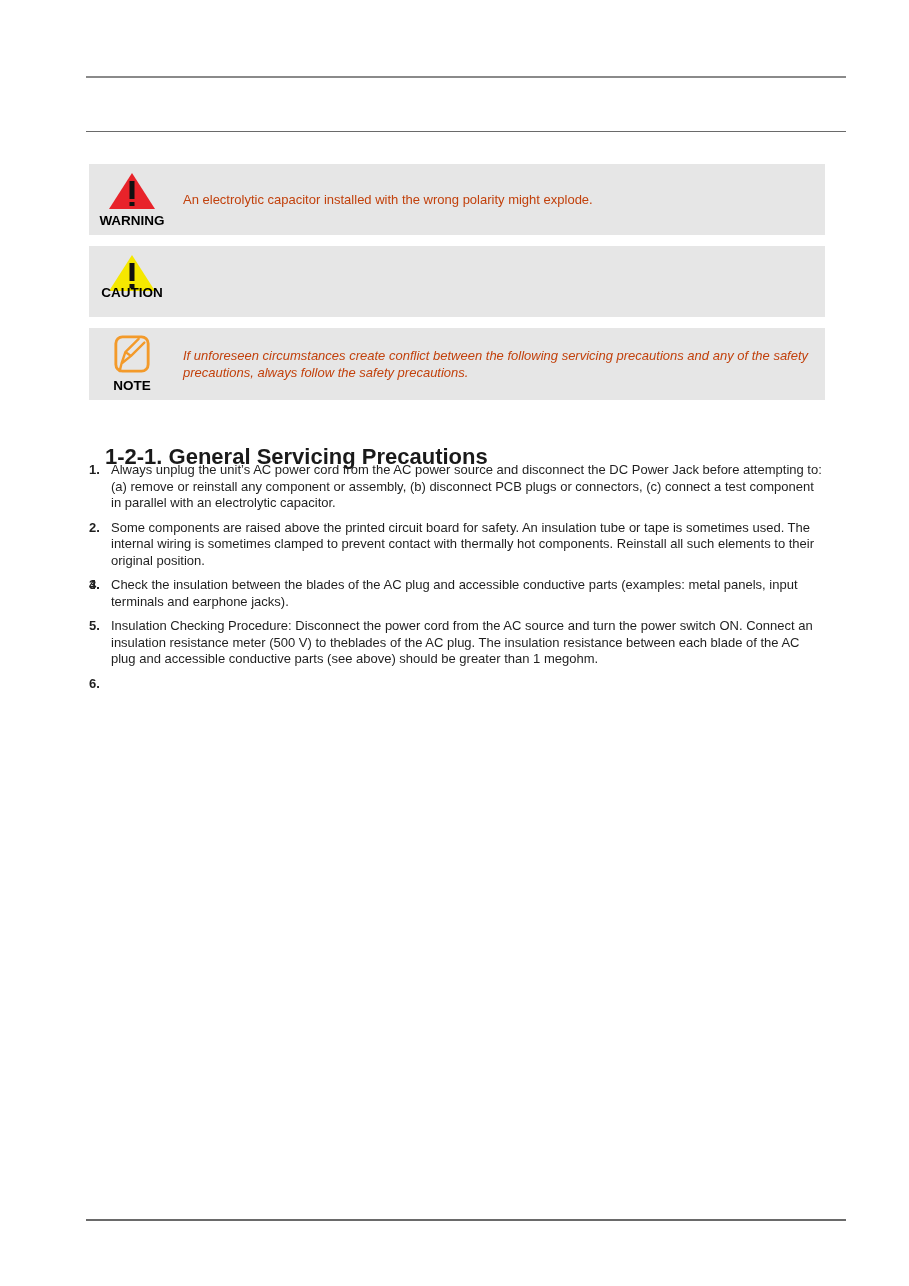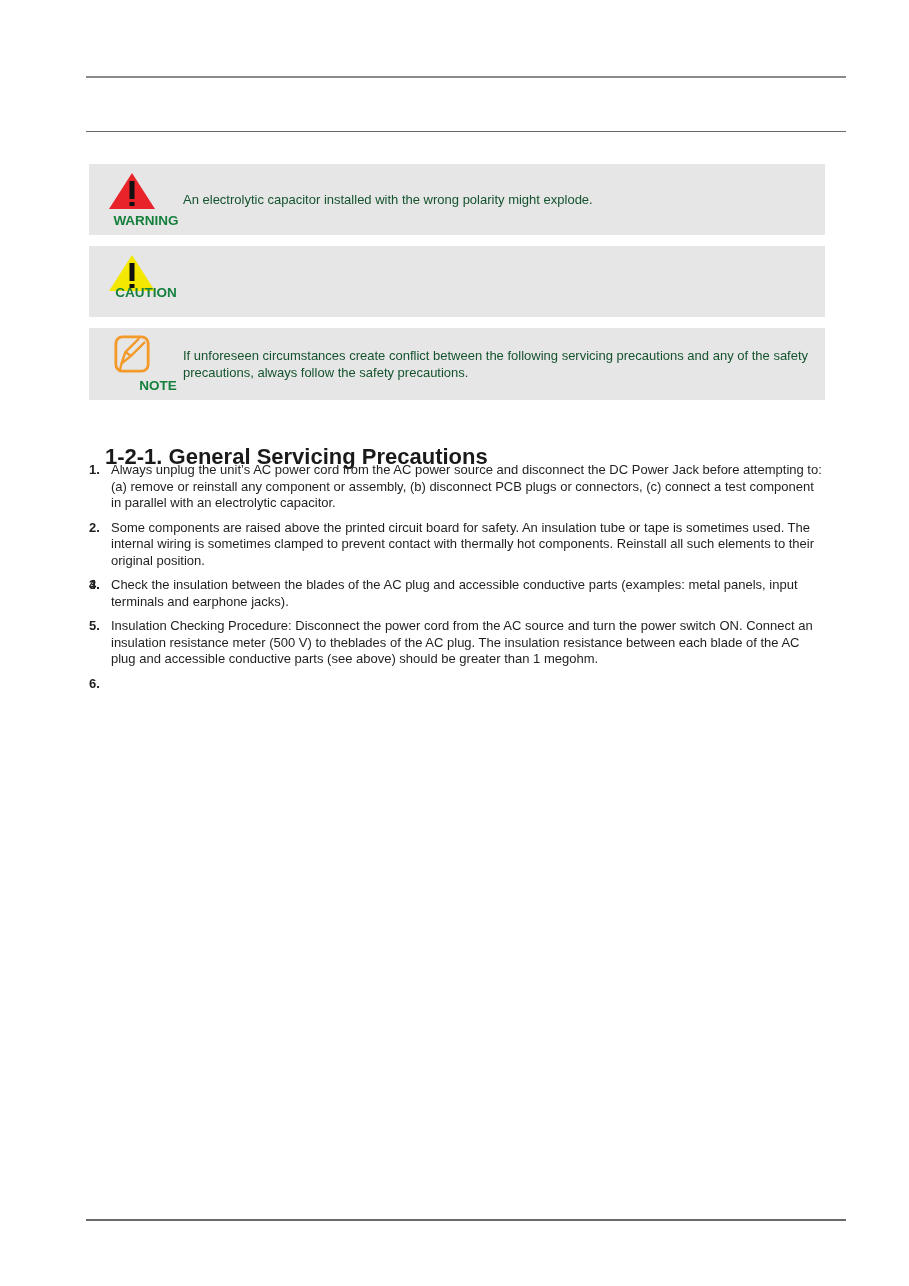--- a/index.html
+++ b/index.html
@@ -8,29 +8,29 @@
   .rule.r1 { top: 76px; border-top: 2px solid #8a8a8a; }
   .rule.r2 { top: 131px; }
   .rule.r3 { top: 1219px; border-top: 2px solid #6a6a6a; }
 
   .notice { position: absolute; left: 89px; width: 736px; background: #e6e6e6; }
   .notice.warn { top: 164px; height: 71px; }
   .notice.caut { top: 246px; height: 71px; }
   .notice.note { top: 328px; height: 72px; }
 
   .notice .icon { position: absolute; left: 18px; top: 8px; width: 50px; height: 38px; }
-  .notice .label { position: absolute; left: 0; width: 86px; text-align: center; font-weight: bold; font-size: 13.5px; color: #15803d; padding-left: 14px; }
+  .notice .label { position: absolute; left: 0; width: 86px; text-align: center; font-weight: bold; font-size: 13.5px; color: #000000; }
   .notice.warn .label { top: 49px; }
   .notice.caut .label { top: 39px; }
-  .notice.note .label { top: 50px; margin-left: 12px; }
+  .notice.note .label { top: 50px; }
 
-  .notice .text { position: absolute; left: 94px; right: 8px; font-size: 13px; line-height: 17px; color: #14532d; }
+  .notice .text { position: absolute; left: 94px; right: 8px; font-size: 13px; line-height: 17px; color: #c2410c; }
   .notice.warn .text { top: 27px; }
   .notice.caut .text { top: 19px; }
-  .notice.note .text { top: 19px; }
+  .notice.note .text { top: 19px; font-style: italic; }
 
   h2.section-title { position: absolute; left: 89px; top: 428px; margin: 16px; font-size: 22px; font-weight: bold; color: #1a1a1a; }
 
   ol.steps { position: absolute; left: 89px; top: 462px; width: 736px; margin: 0; padding: 0; list-style: none; }
   ol.steps li { position: relative; padding-left: 22px; font-size: 13px; line-height: 16.5px; color: #1f1f1f; margin-bottom: 8px; }
   ol.steps li .num { position: absolute; left: 0; top: 0; font-weight: bold; }
 </style>
 </head>
 <body>
 

